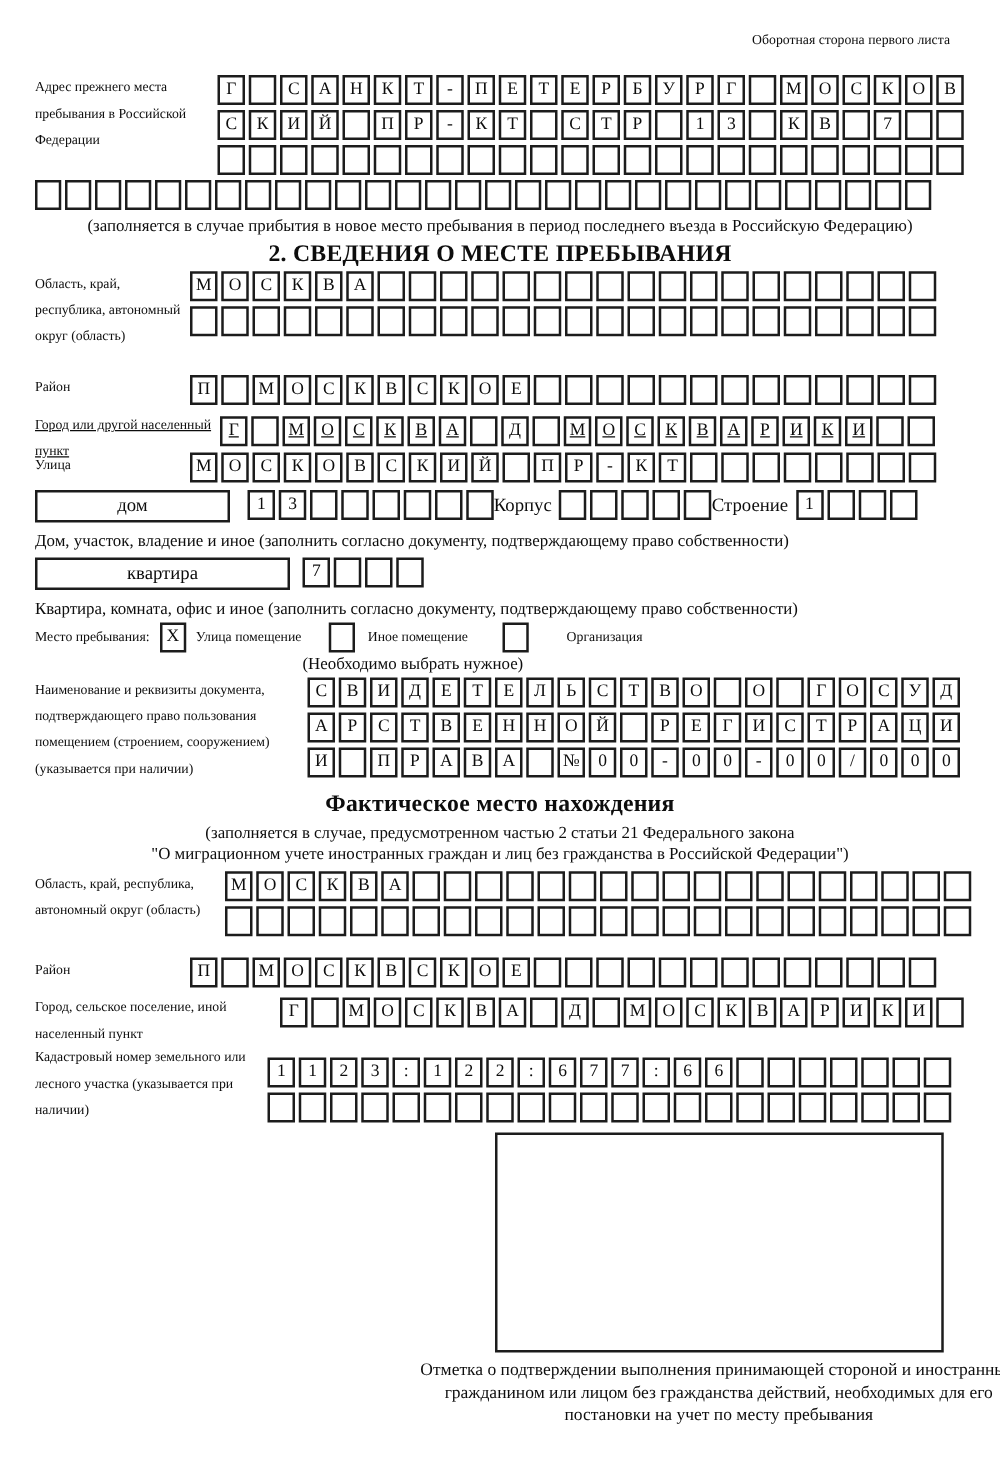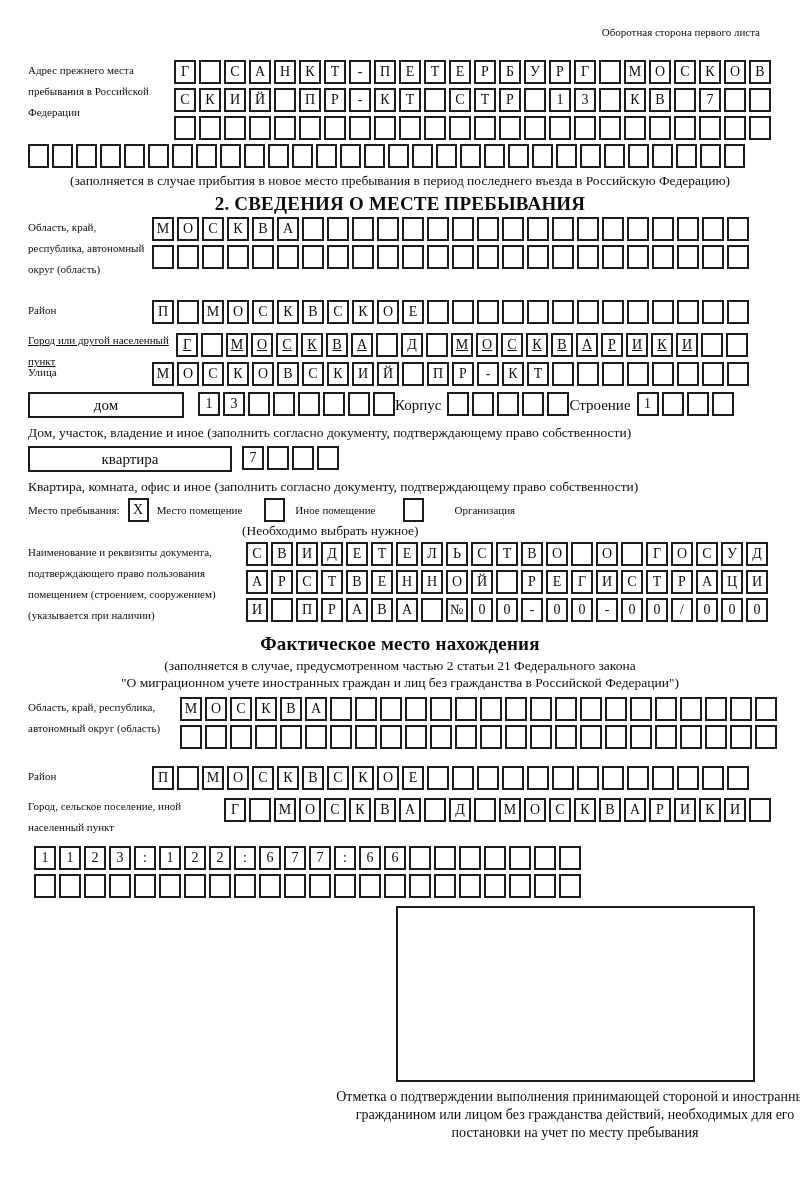--- a/index.html
+++ b/index.html
@@ -332,21 +332,21 @@
       <span class="cbox"></span>
       <span class="cbox"></span>
       <span class="cbox"></span>
     </div>
 </div>
 <div class="abs caption" style="top:478px;left:28px;">Квартира, комната, офис и иное (заполнить согласно документу, подтверждающему право собственности)</div>
 
 <div class="abs flexrow" style="top:498px;left:28px;align-items:center;">
   <span class="lbl" style="flex:none;">Место пребывания:</span>
   <span class="checkbox" style="margin-left:8px;">X</span>
-  <span class="lbl" style="margin-left:8px;">Место помещение</span>
+  <span class="lbl" style="margin-left:8px;">Улица помещение</span>
   <span class="checkbox" style="margin-left:22px;"></span>
   <span class="lbl" style="margin-left:10px;">Иное помещение</span>
   <span class="checkbox" style="margin-left:28px;"></span>
   <span class="lbl" style="margin-left:30px;">Организация</span>
 </div>
 <div class="abs caption" style="top:522px;left:242px;">(Необходимо выбрать нужное)</div>
 
 <div class="abs flexrow" style="top:542px;left:28px;">
   <div class="lbl" style="width:210px;flex:none;">Наименование и реквизиты документа, подтверждающего право пользования помещением (строением, сооружением) (указывается при наличии)</div>
   <div class="grid" style="margin-left:8px;">
@@ -536,20 +536,21 @@
       <span class="cbox">А</span>
       <span class="cbox">Р</span>
       <span class="cbox">И</span>
       <span class="cbox">К</span>
       <span class="cbox">И</span>
       <span class="cbox"></span>
     </div>
 </div>
 
 <div class="abs flexrow" style="top:836px;left:28px;">
+  <div class="lbl" style="width:180px;flex:none;">Кадастровый номер земельного или лесного участка (указывается при наличии)</div>
   <div class="grid" style="margin-left:6px;margin-top:10px;">
     <div class="boxrow">
         <span class="cbox">1</span>
         <span class="cbox">1</span>
         <span class="cbox">2</span>
         <span class="cbox">3</span>
         <span class="cbox">:</span>
         <span class="cbox">1</span>
         <span class="cbox">2</span>
         <span class="cbox">2</span>

